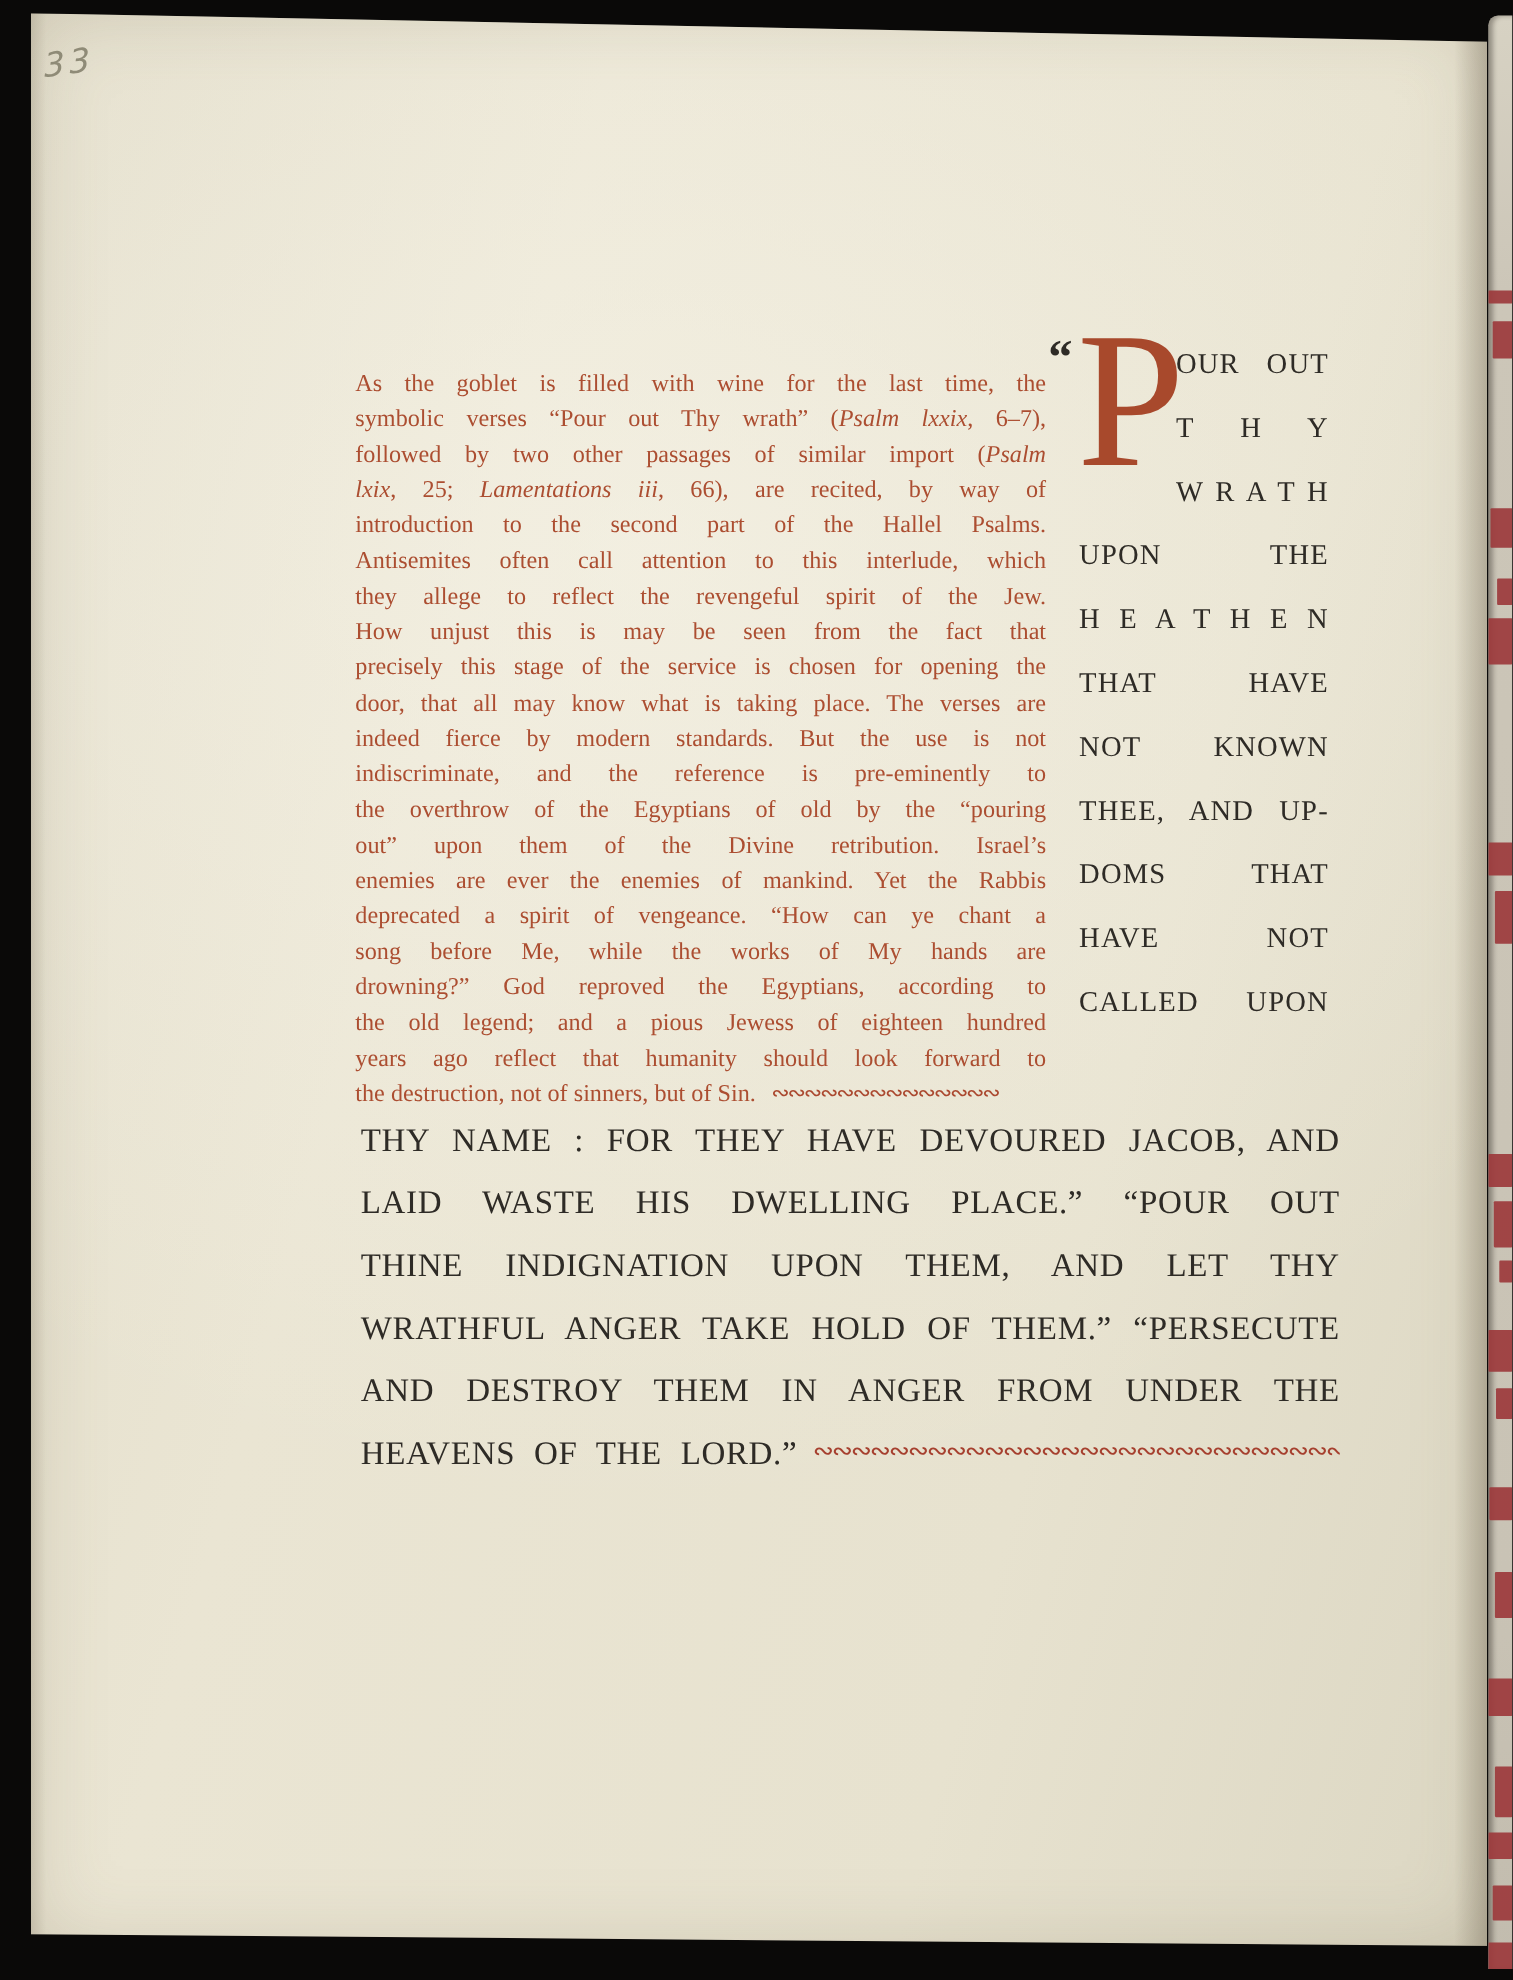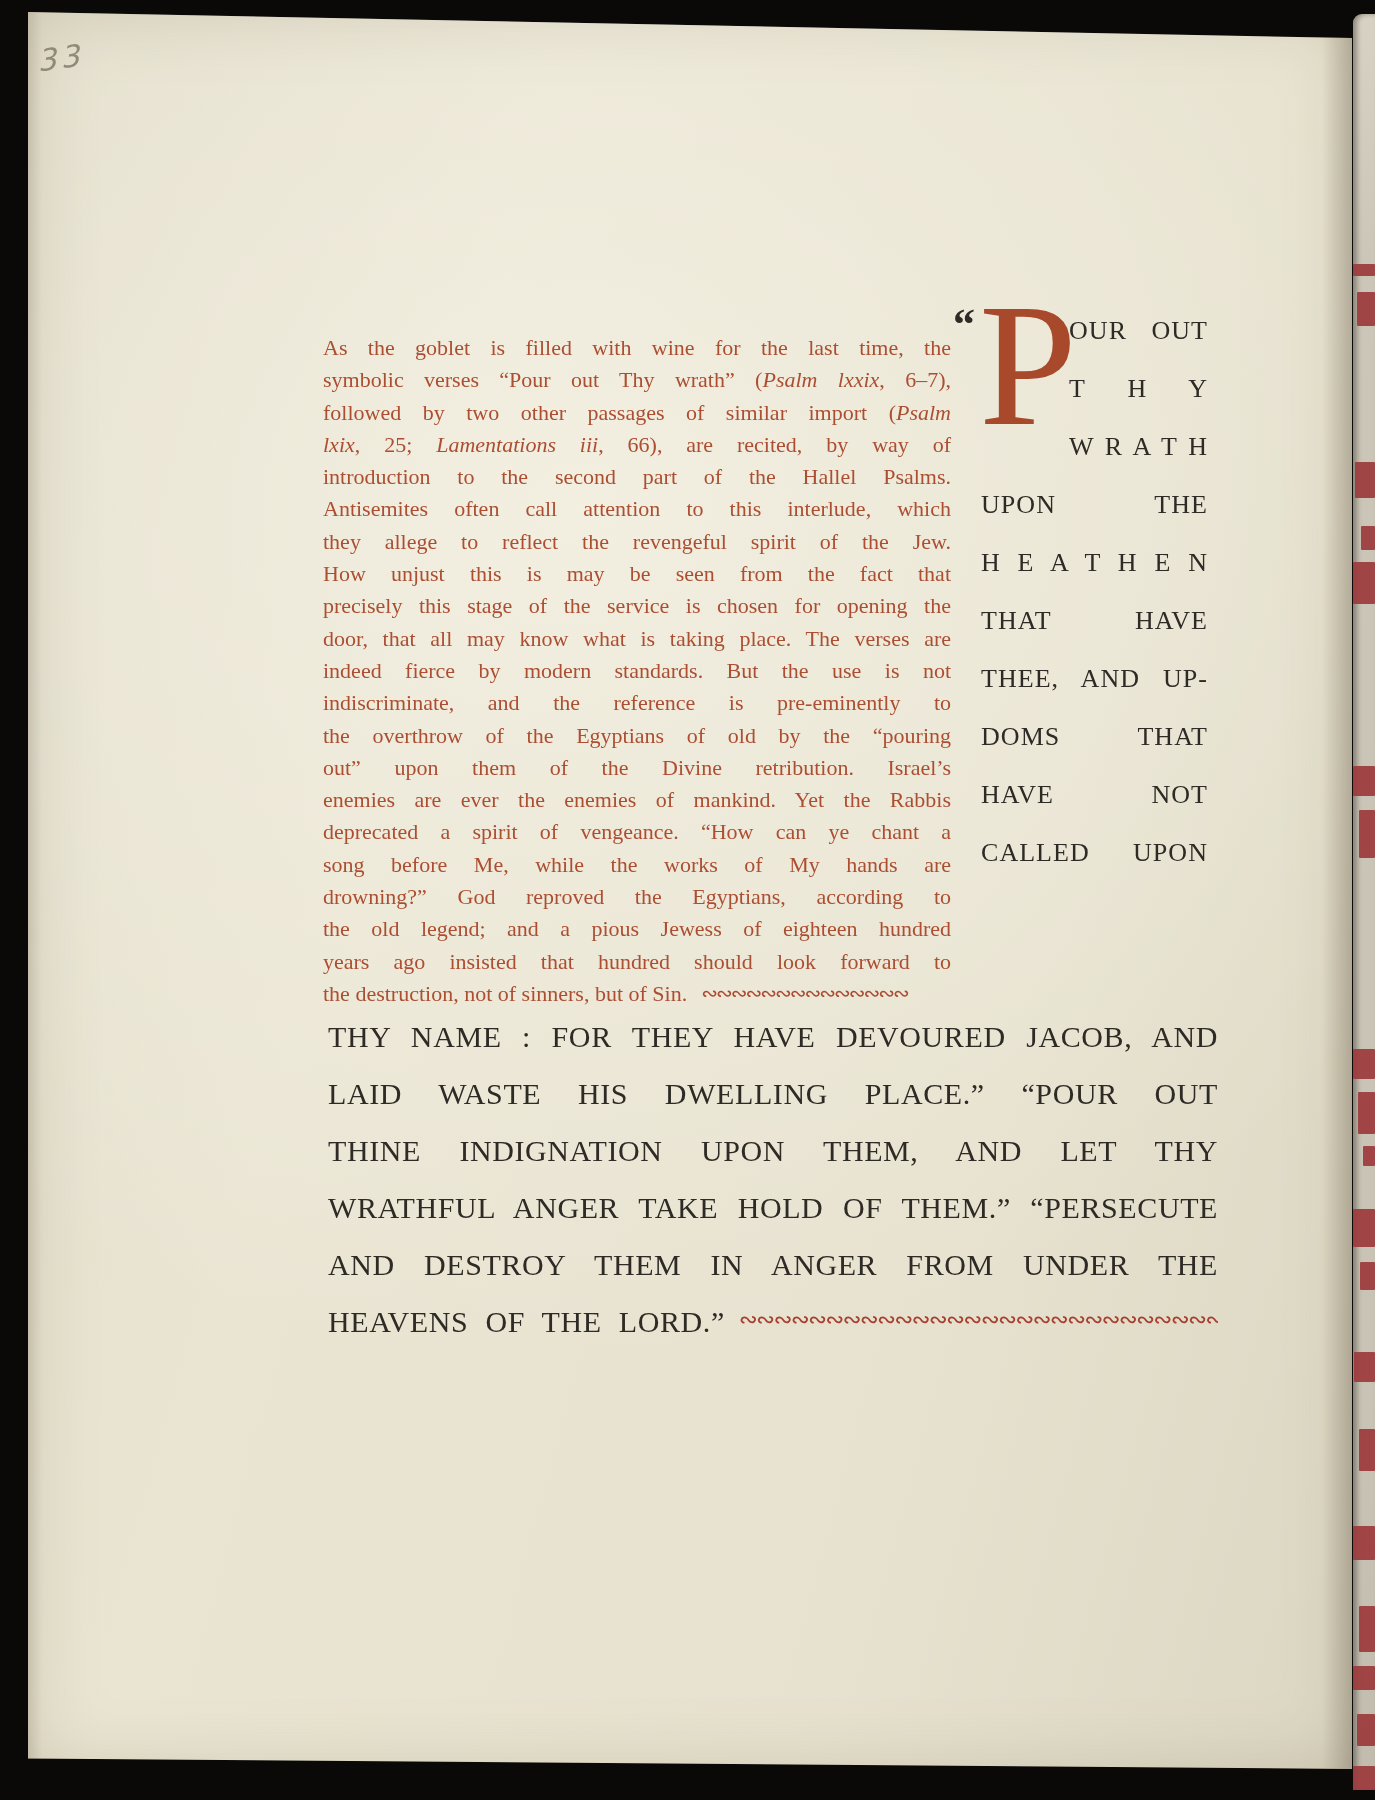--- a/index.html
+++ b/index.html
@@ -113,38 +113,39 @@
         <div class="c-line">door, that all may know what is taking place. The verses are</div>
         <div class="c-line">indeed fierce by modern standards.  But the use is not</div>
         <div class="c-line">indiscriminate, and the reference is pre-eminently to</div>
         <div class="c-line">the overthrow of the Egyptians of old by the “pouring</div>
         <div class="c-line">out” upon them of the Divine retribution.  Israel’s</div>
         <div class="c-line">enemies are ever the enemies of mankind.  Yet the Rabbis</div>
         <div class="c-line">deprecated a spirit of vengeance.  “How can ye chant a</div>
         <div class="c-line">song before Me, while the works of My hands are</div>
         <div class="c-line">drowning?”  God reproved the Egyptians, according to</div>
         <div class="c-line">the old legend; and a pious Jewess of eighteen hundred</div>
-        <div class="c-line">years ago insisted that hundred should look forward to</div>
+        <div class="c-line">years ago reflect that humanity should look forward to</div>
         <div class="c-line orn-line">
           <span class="orn-text">the destruction, not of sinners, but of Sin.</span>
           <span class="ornament orn-sm">∾∾∾∾∾∾∾∾∾∾∾∾∾∾</span>
         </div>
       </div>
 
     <div class="quote-mark">“</div>
 
     <div class="dropcap">P</div>
 
     <div class="verse-col">
         <div class="v-line">OUR OUT</div>
         <div class="v-line">T H Y</div>
         <div class="v-line">W R A T H</div>
         <div class="v-line">UPON THE</div>
         <div class="v-line">H E A T H E N</div>
         <div class="v-line">THAT HAVE</div>
+        <div class="v-line">NOT KNOWN</div>
         <div class="v-line">THEE, AND UP-</div>
         <div class="v-line">DOMS THAT</div>
         <div class="v-line">HAVE NOT</div>
         <div class="v-line">CALLED UPON</div>
       </div>
 
     <div class="verse-full">
         <div class="f-line">THY NAME : FOR THEY HAVE DEVOURED JACOB, AND</div>
         <div class="f-line">LAID WASTE HIS DWELLING PLACE.” “POUR OUT</div>
         <div class="f-line">THINE INDIGNATION UPON THEM, AND LET THY</div>

